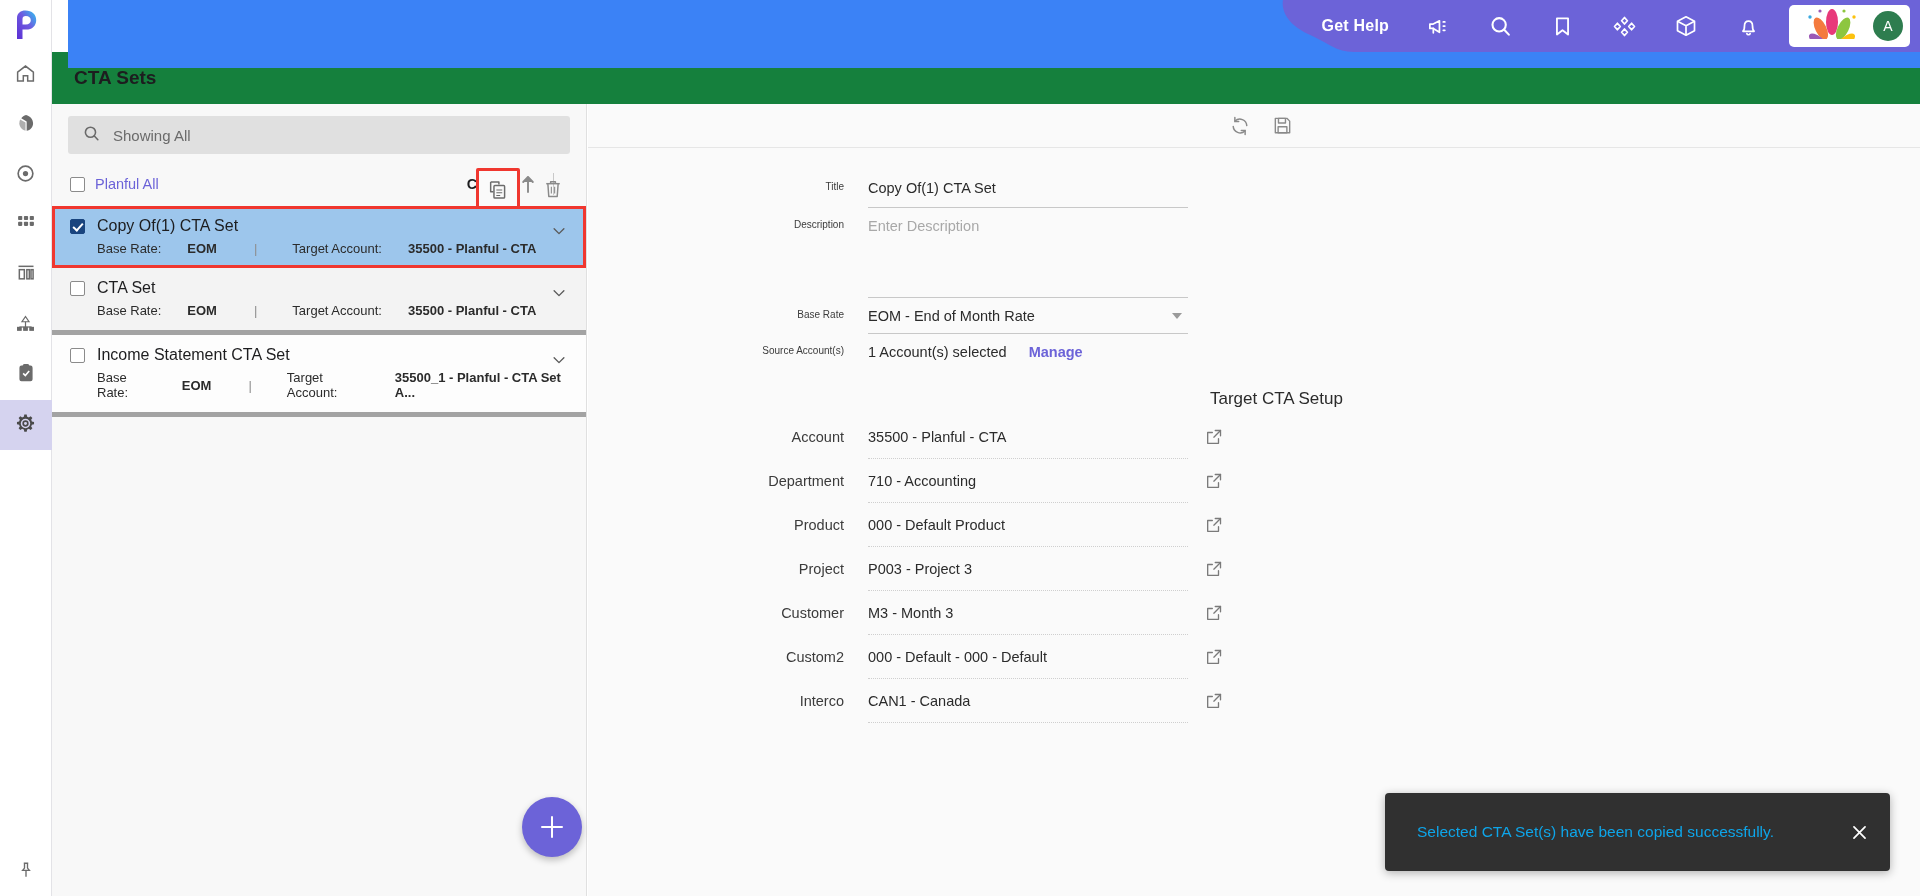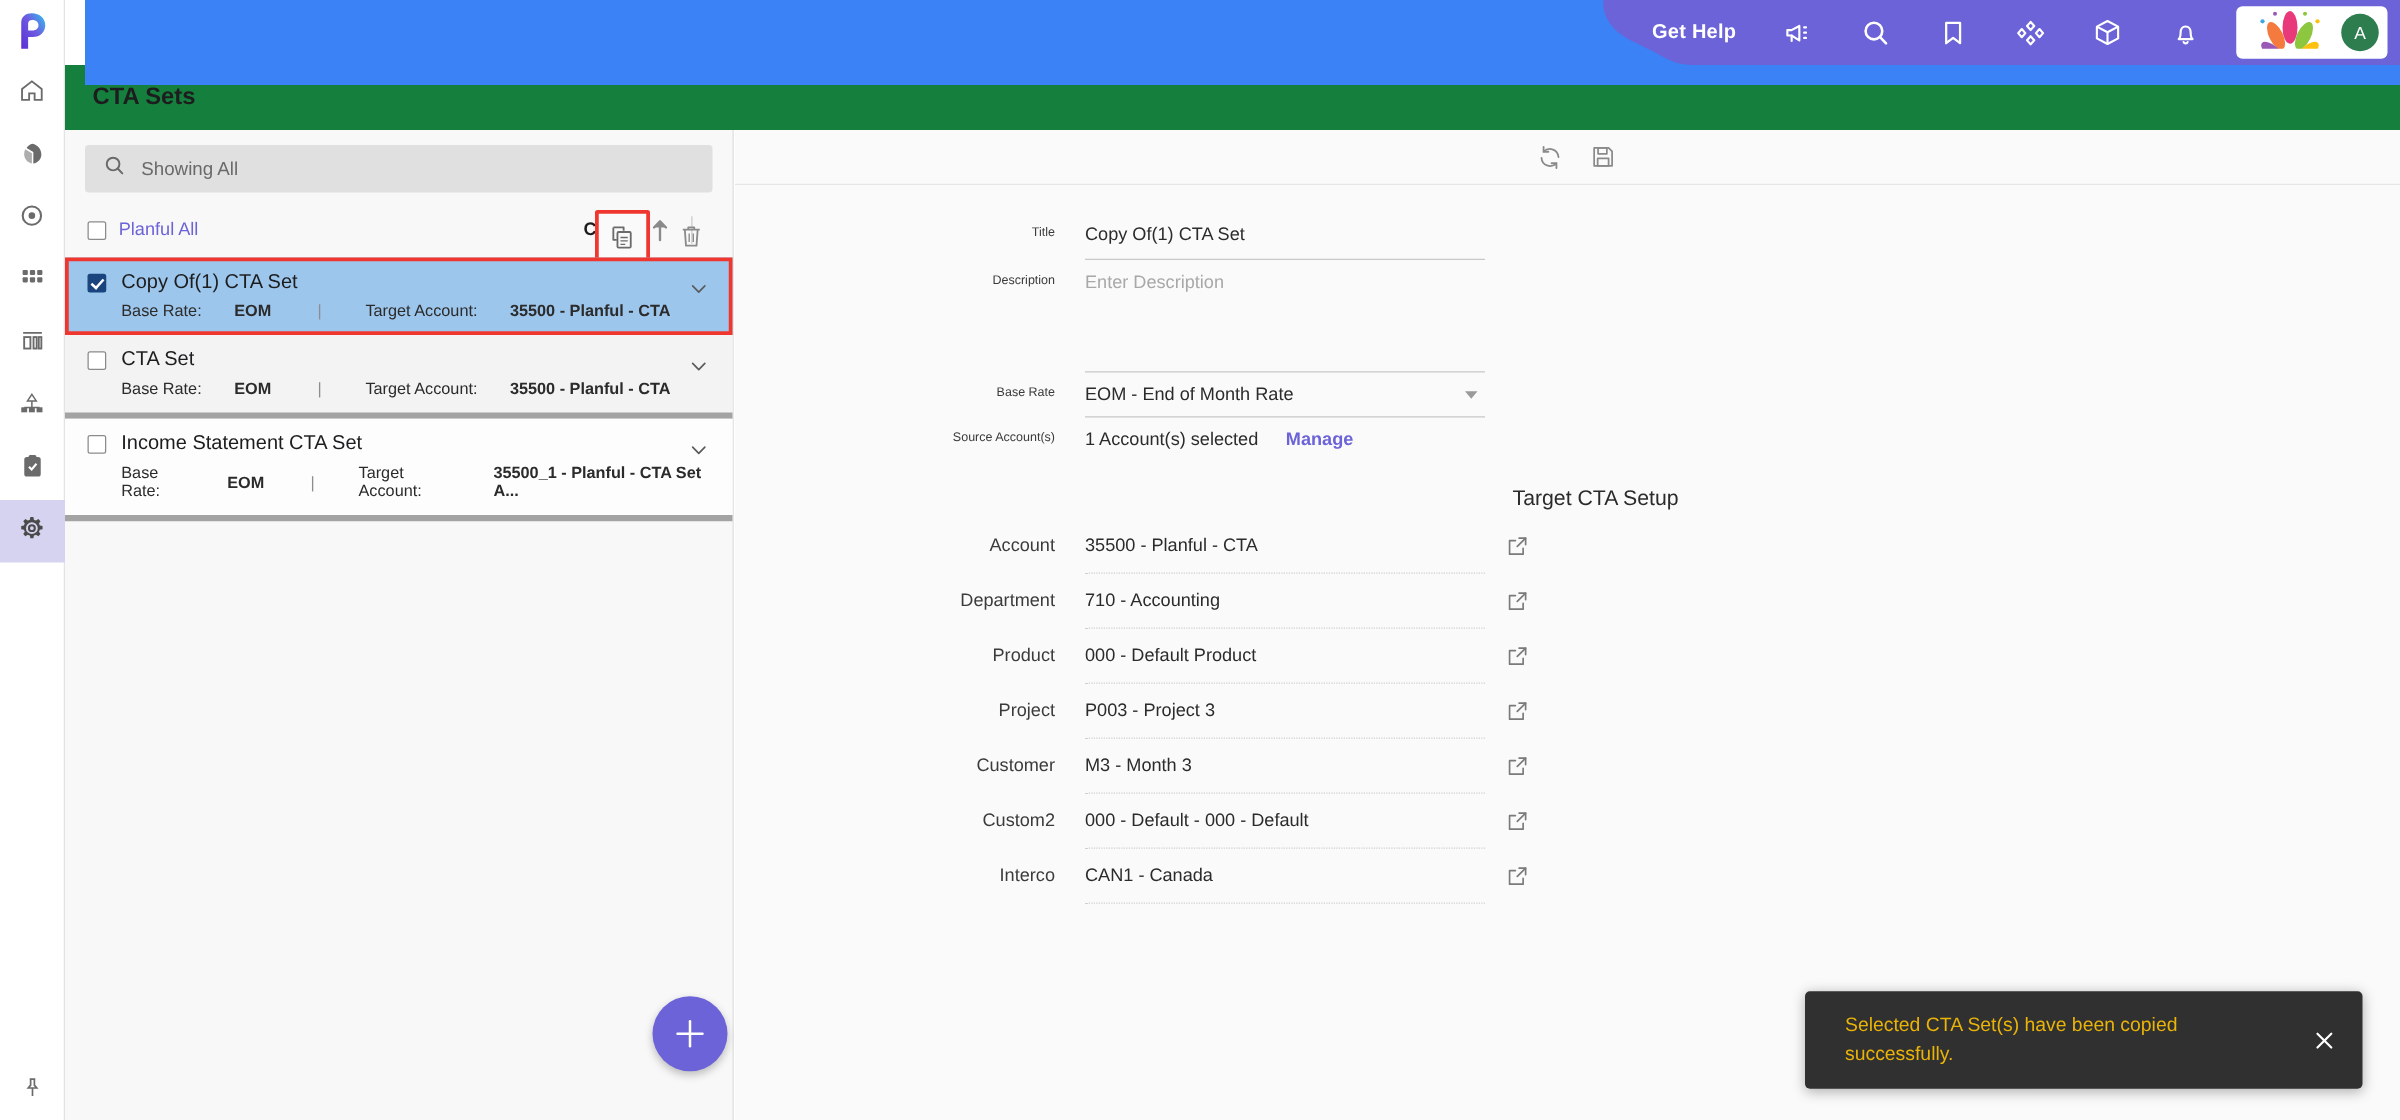--- a/index.html
+++ b/index.html
@@ -180,22 +180,22 @@
   .trow { display: flex; align-items: center; }
   .tlabel { width: 280px; text-align: right; padding-right: 24px; font-size: 14.5px; color: #3b3b3b; }
   .tvalue {
     width: 320px; font-size: 14.5px; color: #2b2b2b;
     padding: 14px 0 13px 0; border-bottom: 1px dotted #cfcfcf;
   }
   .tlink { width: 60px; display: flex; justify-content: flex-end; padding-right: 24px; cursor: pointer; }
 
   
   .toast {
-    position: absolute; right: 30px; bottom: 25px; width: 446px; min-height: 78px;
-    background: #303030; border-radius: 4px; color: #eab308;
+    position: absolute; right: 30px; bottom: 25px; width: 505px; min-height: 78px;
+    background: #303030; border-radius: 4px; color: #0ea5e9;
     display: flex; align-items: center; padding: 14px 18px 14px 32px;
     box-shadow: 0 2px 10px rgba(0,0,0,.3); z-index: 50;
   }
   .toast-msg { font-size: 15.5px; line-height: 1.5; flex: 1; padding-right: 20px; }
   .toast-close { cursor: pointer; width: 26px; height: 26px; display:flex; align-items:center; justify-content:center; }
 </style>
 </head>
 <body>
 
 <div id="app">

